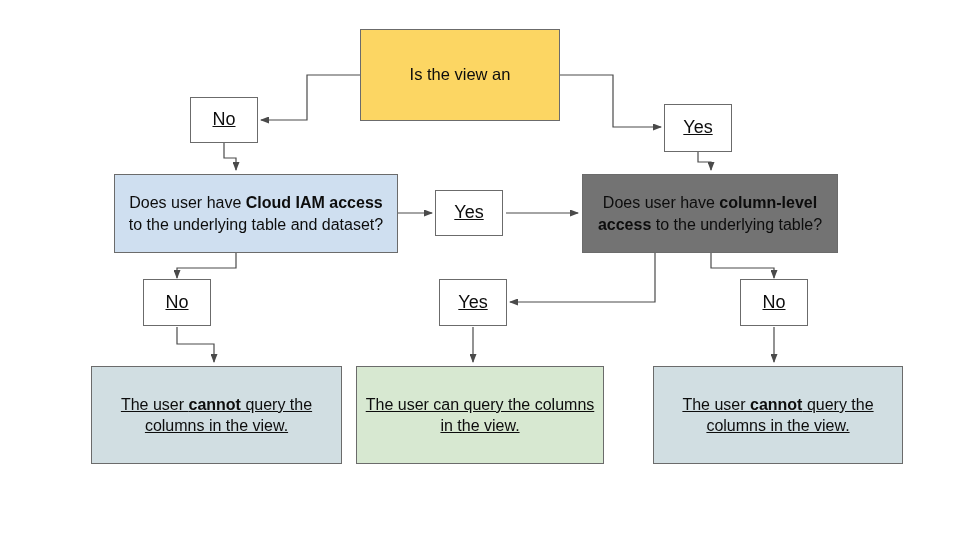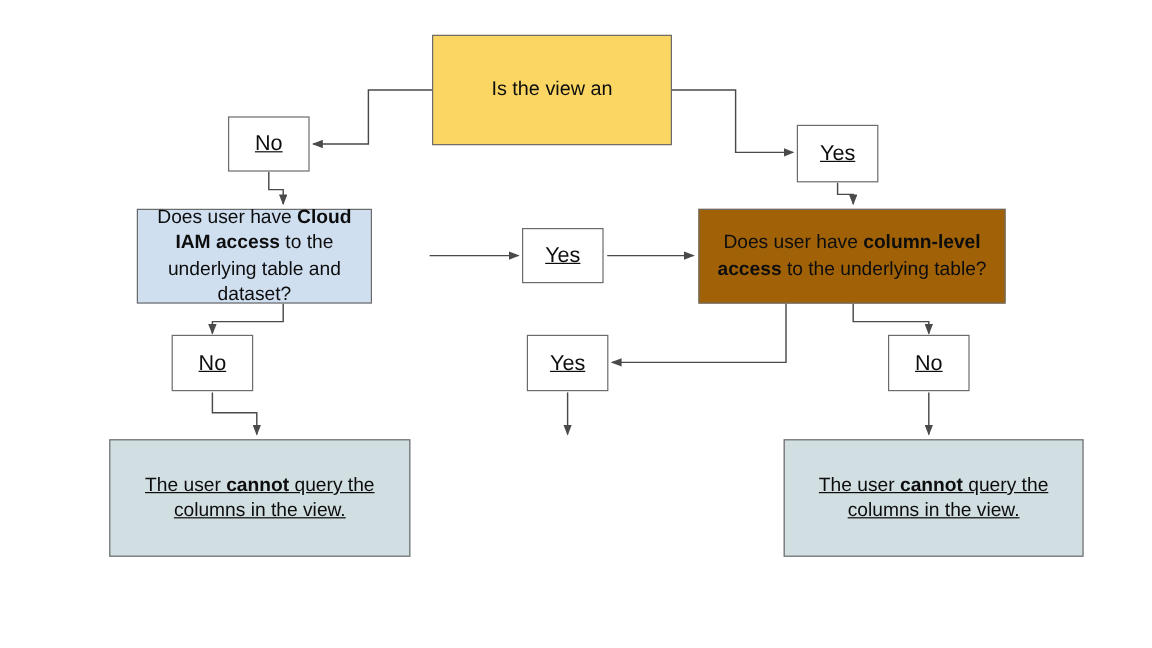--- a/index.html
+++ b/index.html
@@ -107,31 +107,31 @@
   </div>
 
   <div class="node-box tiny-node" style="left:190px; top:97px; width:68px; height:46px; background:#ffffff;">
     <span class="node-label">No</span>
   </div>
 
   <div class="node-box tiny-node" style="left:664px; top:104px; width:68px; height:48px; background:#ffffff;">
     <span class="node-label">Yes</span>
   </div>
 
-  <div class="node-box decision-mid" style="left:114px; top:174px; width:196px; height:79px; background:#cfdff0;">
+  <div class="node-box decision-mid" style="left:114px; top:174px; width:284px; height:79px; background:#cfdff0;">
     <span class="node-label">
       <span>Does user have </span><b>Cloud IAM access</b><span> to the underlying table and dataset?</span>
     </span>
   </div>
 
   <div class="node-box tiny-node" style="left:435px; top:190px; width:68px; height:46px; background:#ffffff;">
     <span class="node-label">Yes</span>
   </div>
 
-  <div class="node-box decision-mid" style="left:582px; top:174px; width:256px; height:79px; background:#a16207;">
+  <div class="node-box decision-mid" style="left:582px; top:174px; width:256px; height:79px; background:#737373;">
     <span class="node-label">
       <span>Does user have </span><b>column-level access</b><span> to the underlying table?</span>
     </span>
   </div>
 
   <div class="node-box tiny-node" style="left:143px; top:279px; width:68px; height:47px; background:#ffffff;">
     <span class="node-label">No</span>
   </div>
 
   <div class="node-box tiny-node" style="left:439px; top:279px; width:68px; height:47px; background:#ffffff;">
@@ -141,20 +141,25 @@
   <div class="node-box tiny-node" style="left:740px; top:279px; width:68px; height:47px; background:#ffffff;">
     <span class="node-label">No</span>
   </div>
 
   <div class="node-box result-node" style="left:91px; top:366px; width:251px; height:98px; background:#d1dee2;">
     <span class="node-label">
       <span>The user </span><b>cannot</b><span> query the columns in the view.</span>
     </span>
   </div>
 
+  <div class="node-box result-node" style="left:356px; top:366px; width:248px; height:98px; background:#d7e8d1;">
+    <span class="node-label">
+      <span>The user can query the columns in the view.</span><b></b><span></span>
+    </span>
+  </div>
 
   <div class="node-box result-node" style="left:653px; top:366px; width:250px; height:98px; background:#d1dee2;">
     <span class="node-label">
       <span>The user </span><b>cannot</b><span> query the columns in the view.</span>
     </span>
   </div>
 
 </div>
 
 </body></html>

